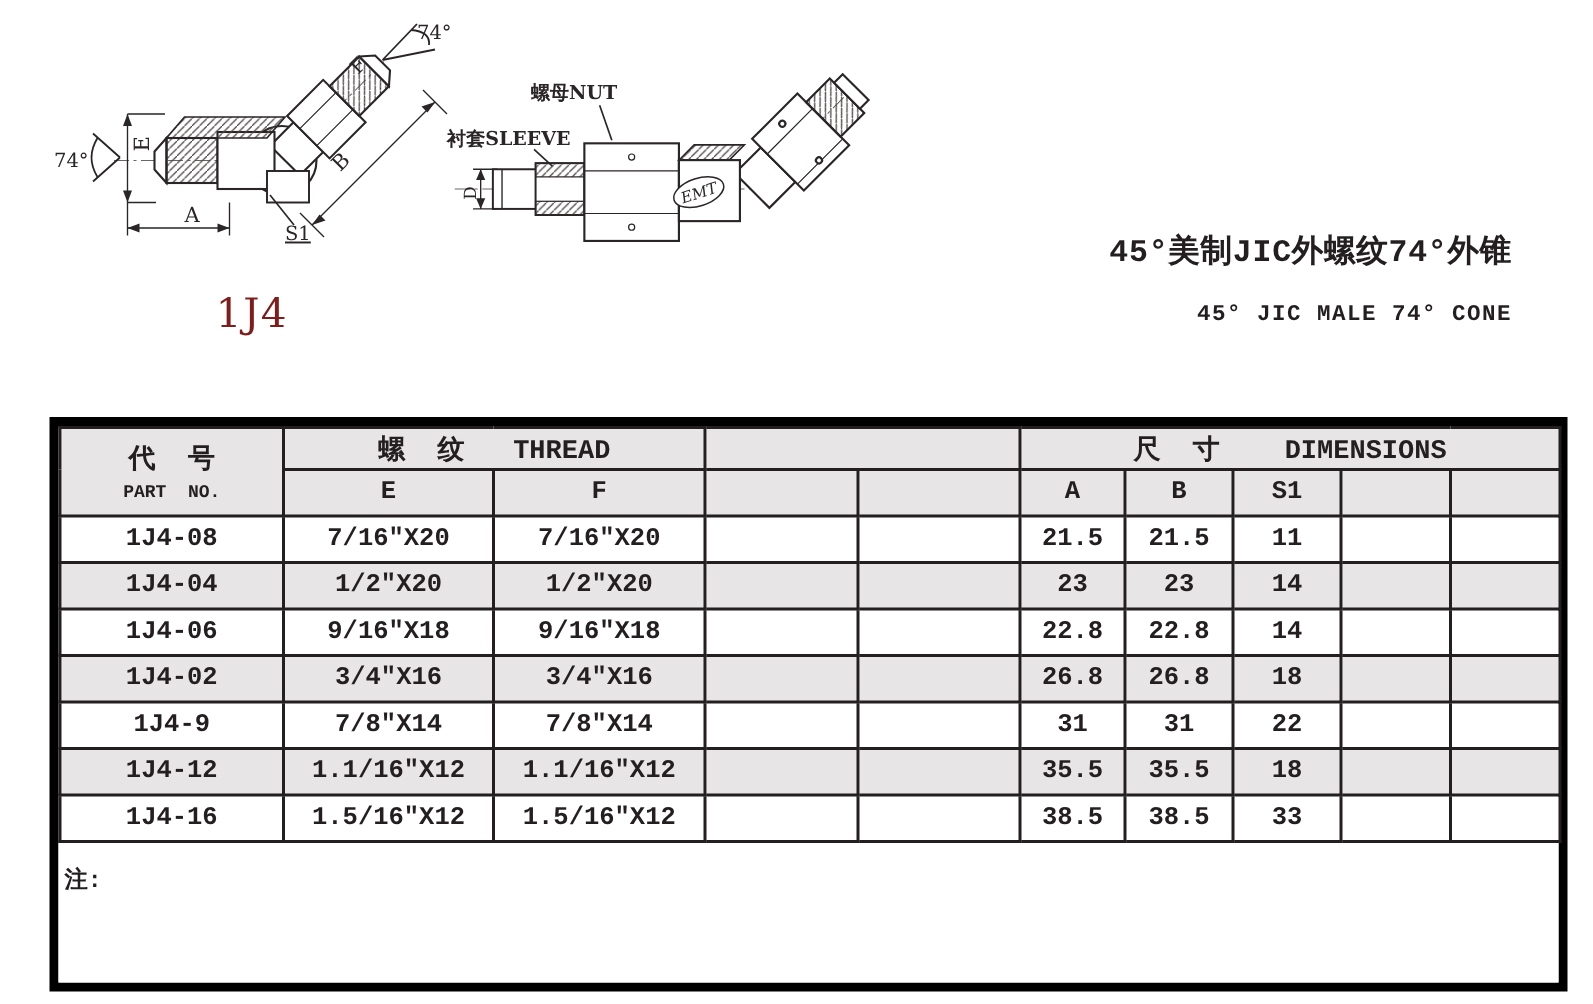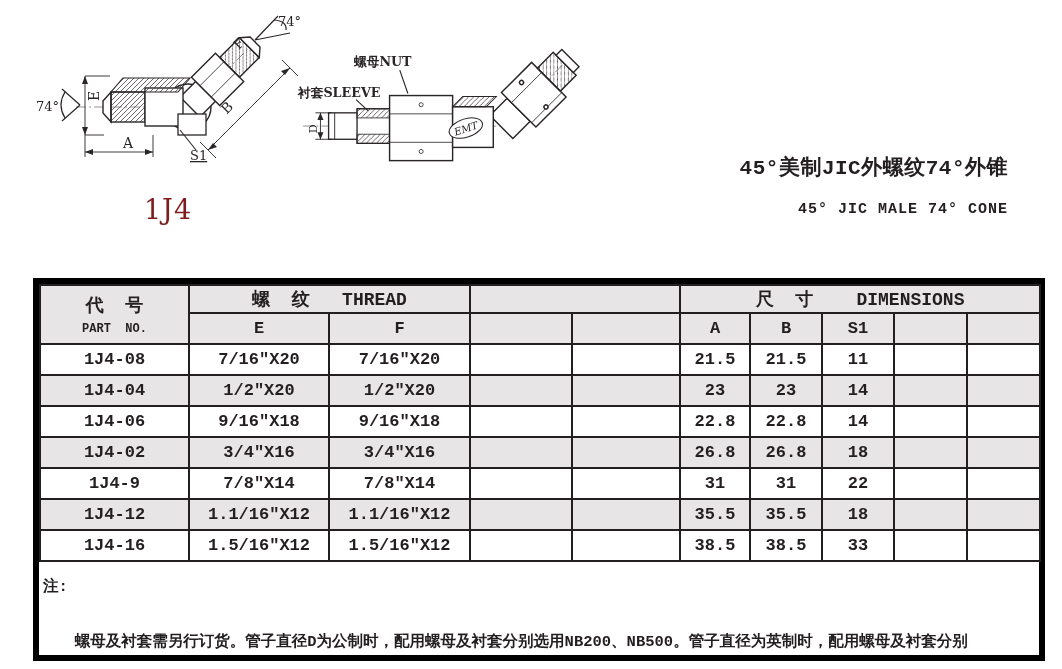--- a/index.html
+++ b/index.html
@@ -280,19 +280,14 @@
           <td>38.5</td>
           <td>38.5</td>
           <td>33</td>
           <td></td>
           <td></td>
         </tr>
       </tbody>
   </table>
   <div class="note">
     <div>注:</div>
-    <div class="note-lines">
-      <div>螺母及衬套需另行订货。管子直径D为公制时，配用螺母及衬套分别选用NB200、NB500。管子直径为英制时，配用螺母及衬套分别</div>
-      
-      
-    </div>
   </div>
 </div>
 
 </body></html>

